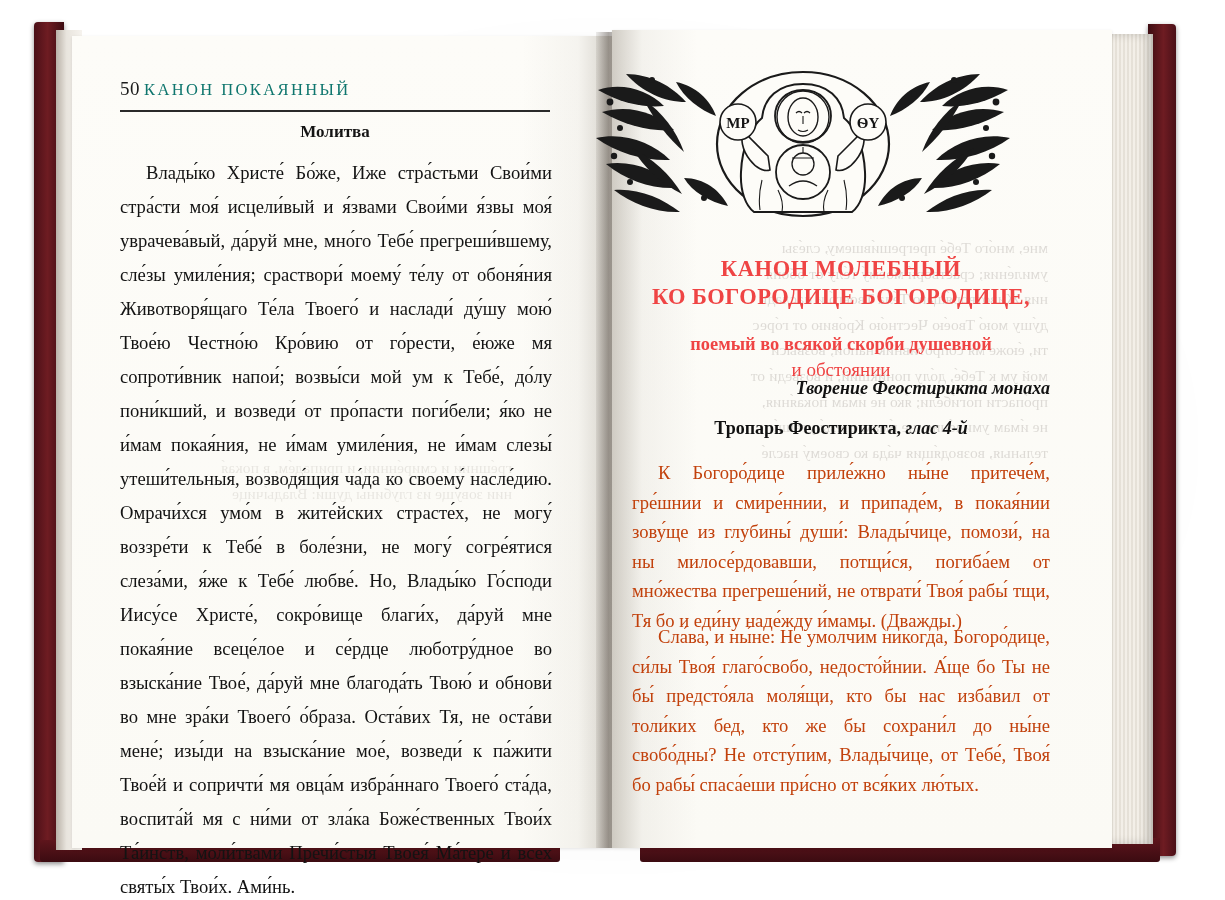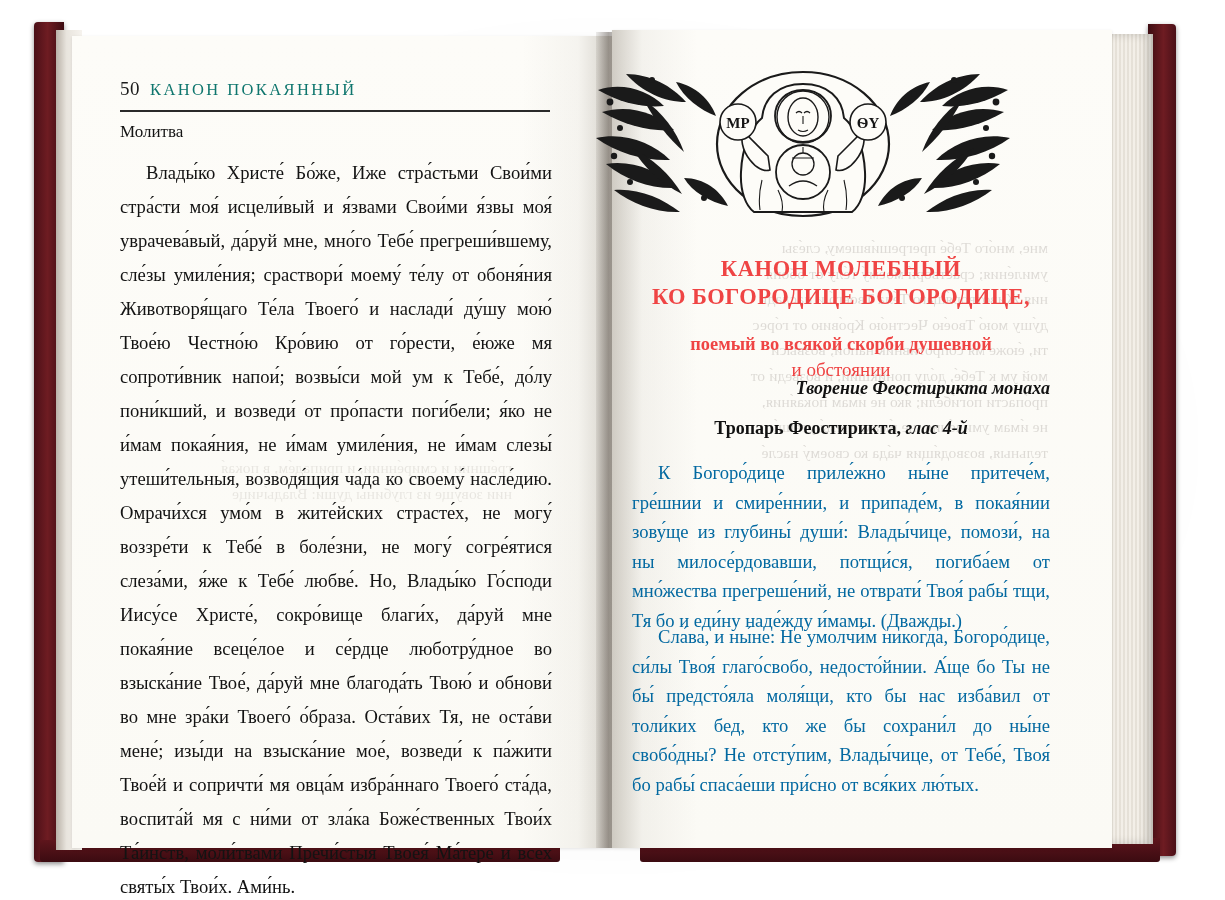--- a/index.html
+++ b/index.html
@@ -143,21 +143,21 @@
   }
 
   
   .lp-header {
     position: absolute;
     left: 120px;
     top: 78px;
     width: 430px;
     display: flex;
     align-items: baseline;
-    gap: 10px;
+    gap: 4px;
   }
   .folio {
     font-size: 19px;
     color: #1b1b1b;
     letter-spacing: 0.5px;
   }
   .running-title {
     font-size: 16.5px;
     letter-spacing: 2.4px;
     color: #0f766e;
@@ -169,23 +169,23 @@
     top: 110px;
     width: 430px;
     height: 1.6px;
     background: #2a2a2a;
   }
   .section-head {
     position: absolute;
     left: 120px;
     top: 122px;
     width: 430px;
-    text-align: left;
+    text-align: center;
     font-size: 17px;
-    font-weight: normal;
+    font-weight: bold;
     color: #141414;
   }
   .body-left {
     position: absolute;
     left: 120px;
     top: 156px;
     width: 432px;
     font-size: 18.6px;
     line-height: 34px;
     color: #131313;
@@ -260,21 +260,21 @@
     color: #111;
   }
   .rp-sub i { }
   .body-right {
     position: absolute;
     left: 632px;
     top: 458px;
     width: 418px;
     font-size: 18.6px;
     line-height: 29.6px;
-    color: #0369a1;
+    color: #c2410c;
     text-align: justify;
     white-space: pre-line;
   }
   .body-right.p2 { top: 622px; }
   .body-right .indent { display: inline-block; width: 26px; }
 </style>
 </head>
 <body>
 
 <div id="page">

